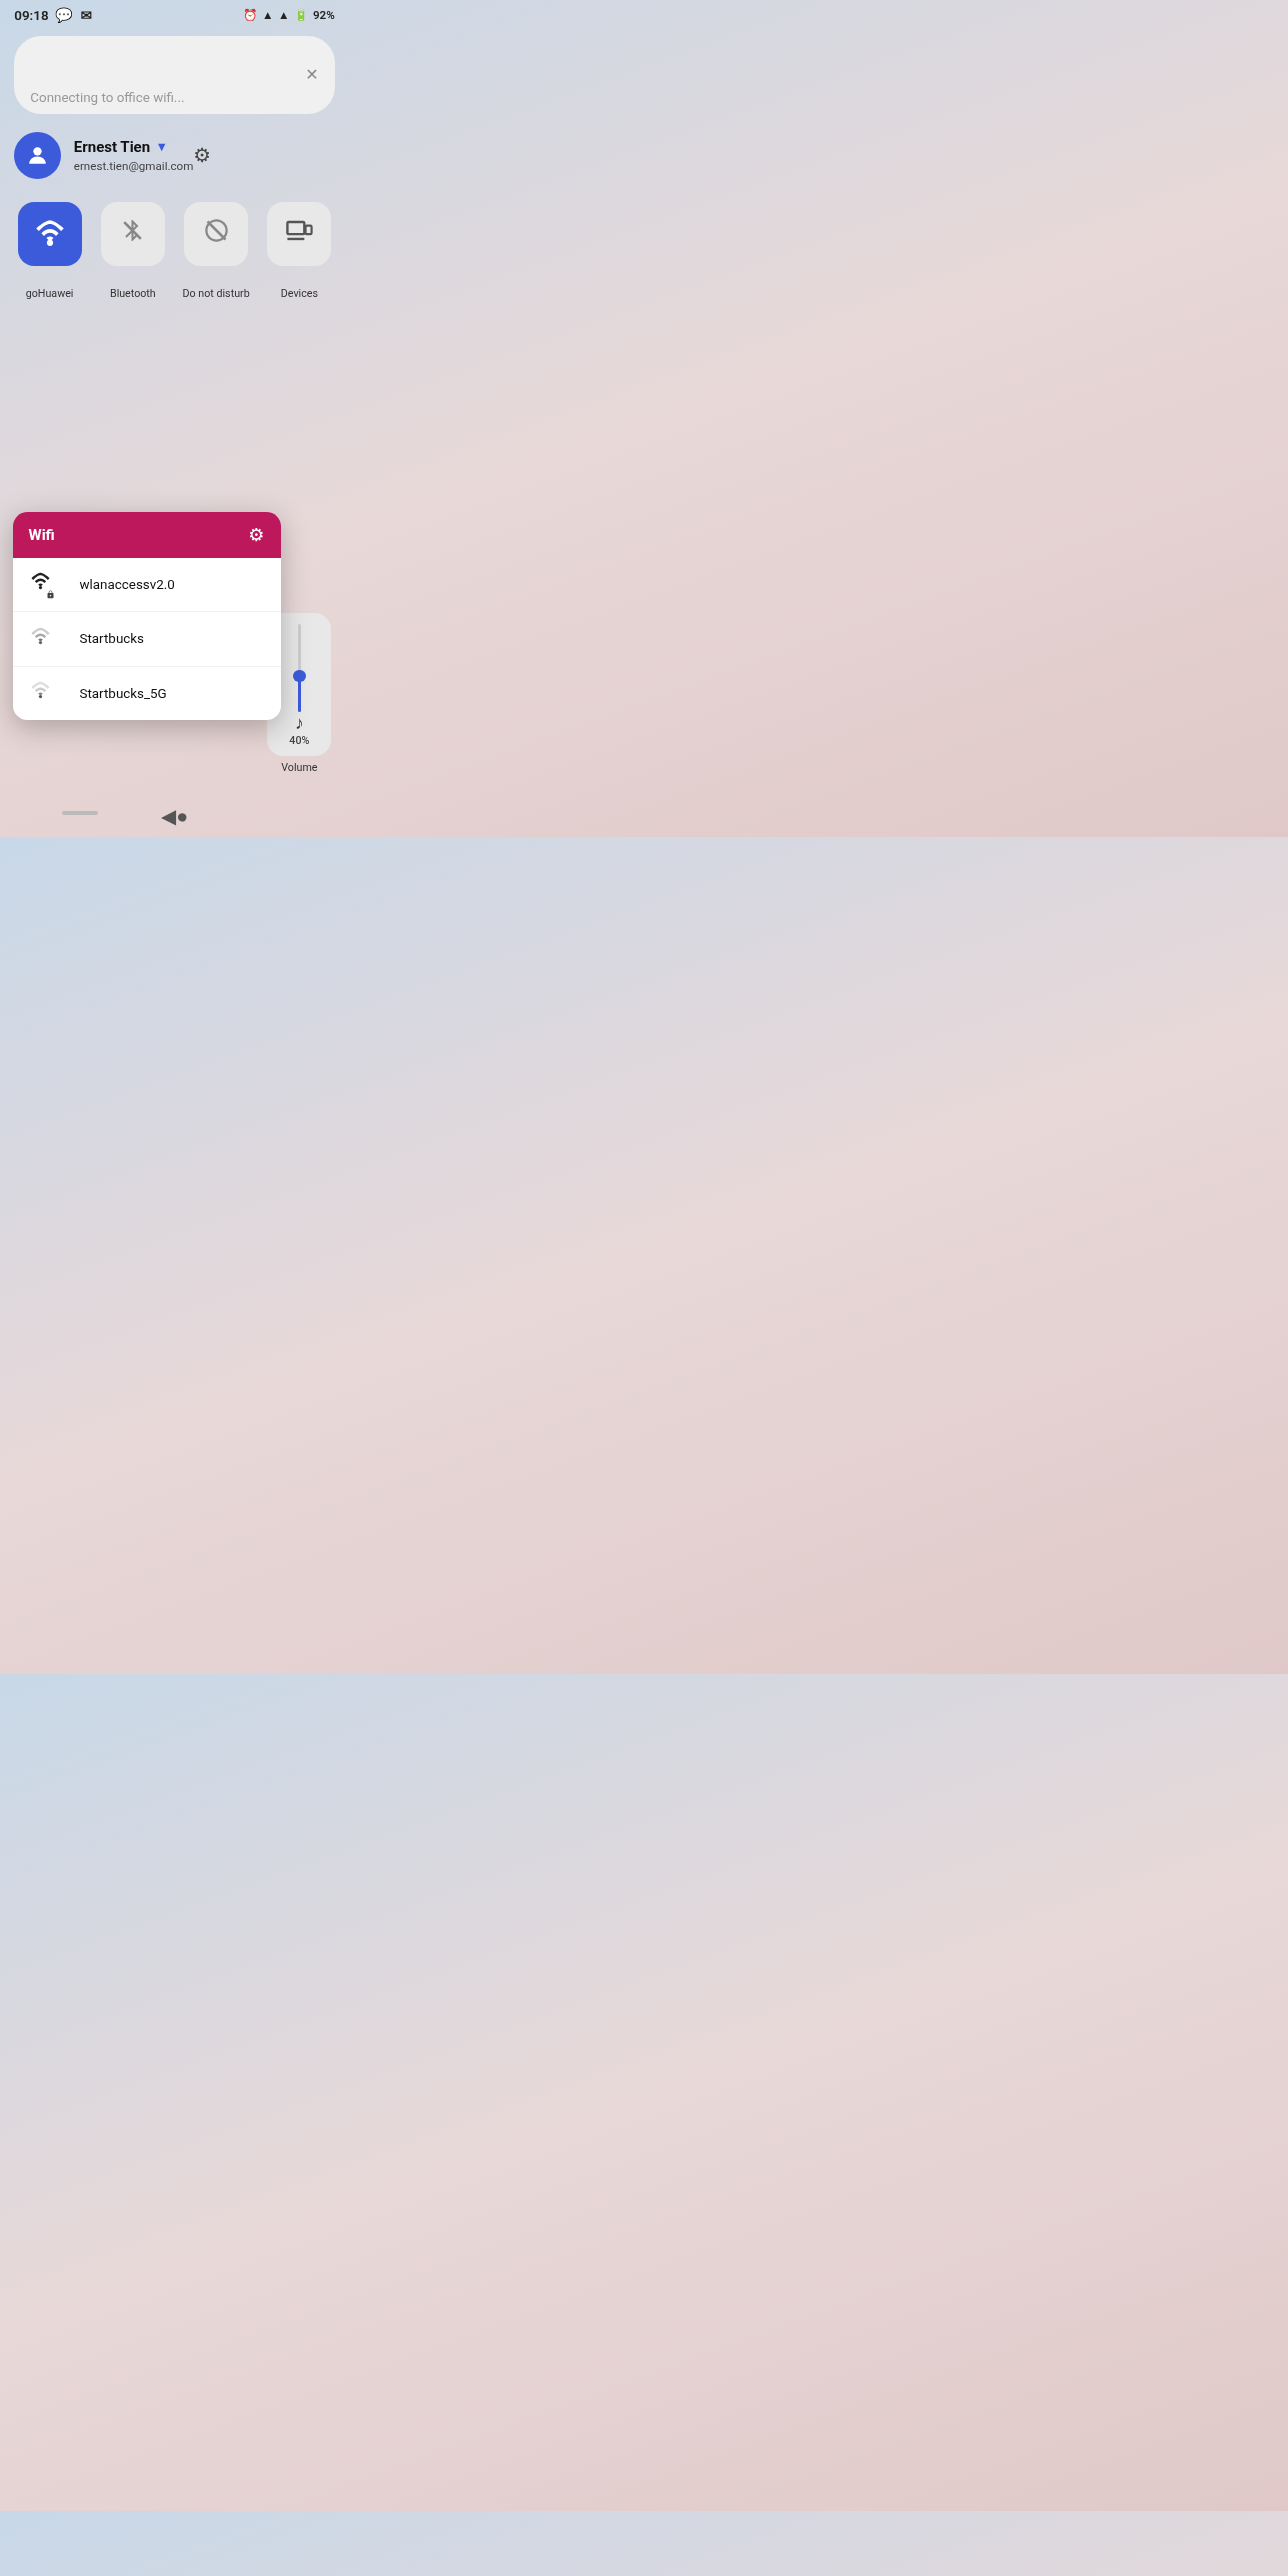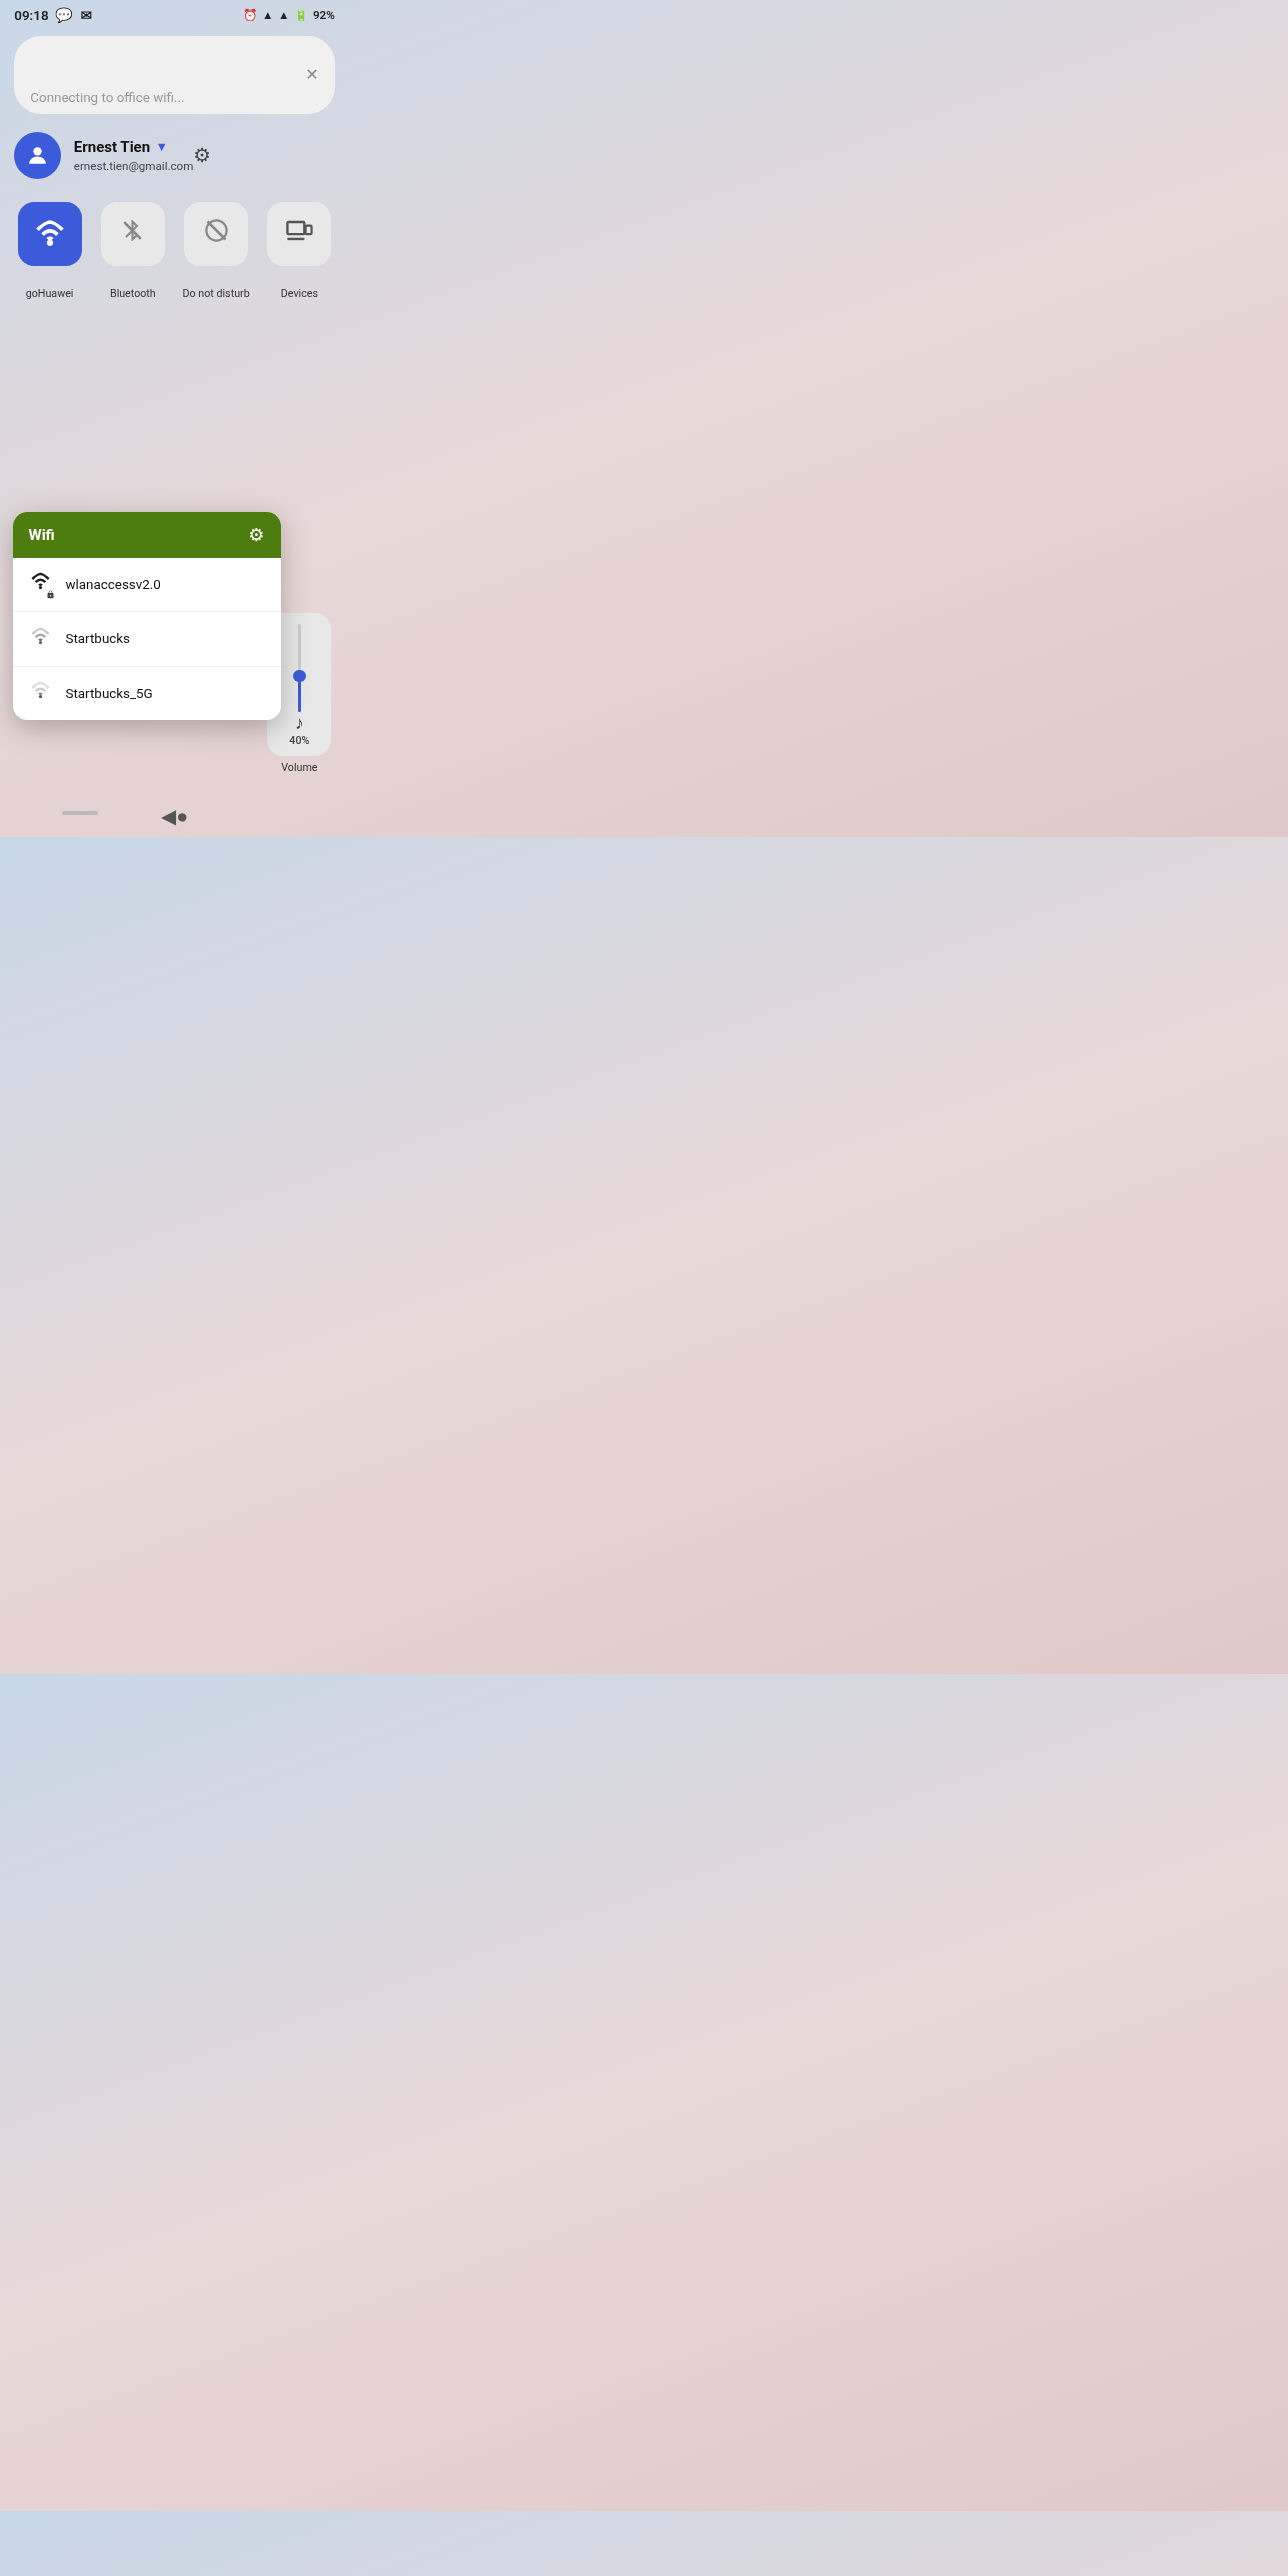--- a/index.html
+++ b/index.html
@@ -139,21 +139,21 @@
       top: 258px;
       left: 12.5px;
       width: 268px;
       background: white;
       border-radius: 14.3px;
       box-shadow: 0 7.2px 29px rgba(0,0,0,0.25);
       z-index: 10;
       overflow: hidden;
     }
     .wifi-popup-header {
-      background: #4d7c0f;
+      background: #be185d;
       color: white;
       display: flex;
       align-items: center;
       justify-content: space-between;
       padding: 12.5px 16px;
     }
     .wifi-popup-title {
       font-size: 15px;
       font-weight: 700;
     }
@@ -167,21 +167,21 @@
       position: absolute;
       top: -10.7px;
       left: 47px;
       border-left: 10.7px solid transparent;
       border-right: 10.7px solid transparent;
       border-bottom: 11.6px solid #3b5bdb;
     }
     .wifi-network {
       display: flex;
       align-items: center;
-      gap: 14px;
+      gap: 28px;
       padding: 14.3px 16px;
       cursor: pointer;
       border-bottom: 0.9px solid #f0f0f0;
     }
     .wifi-network:last-child {
       border-bottom: none;
     }
     .wifi-network-icon {
       font-size: 19.7px;
       color: #333;

